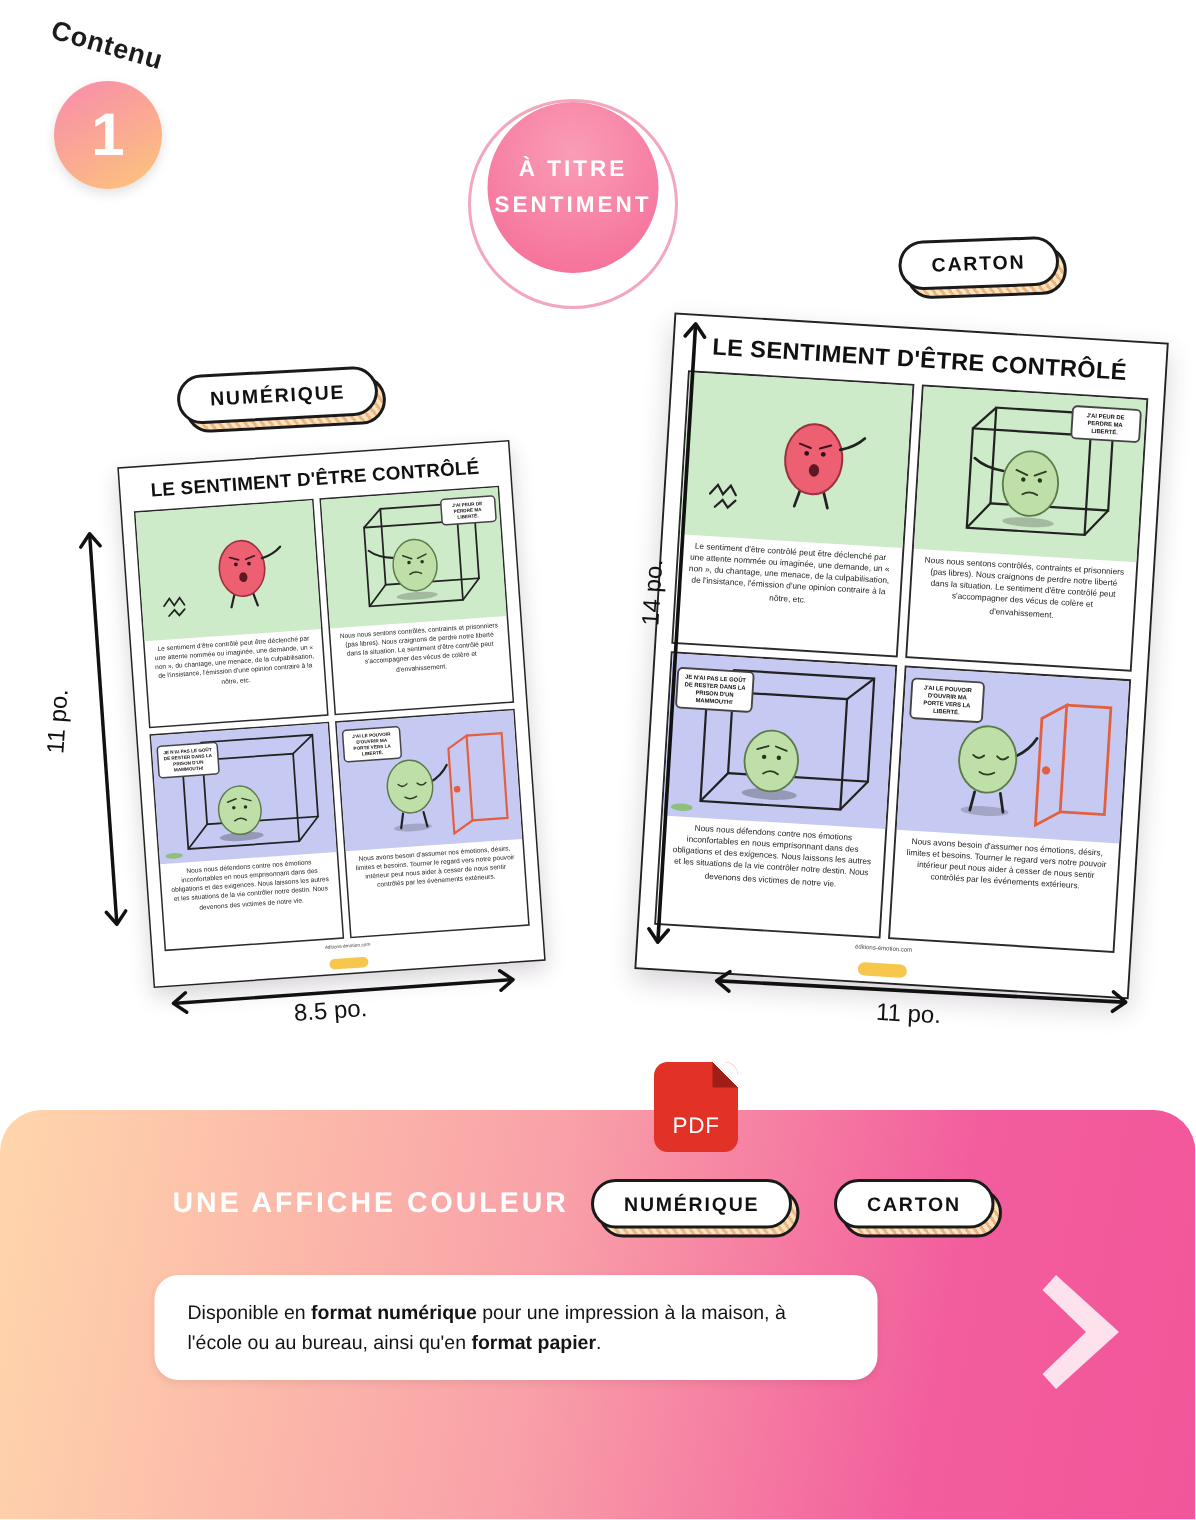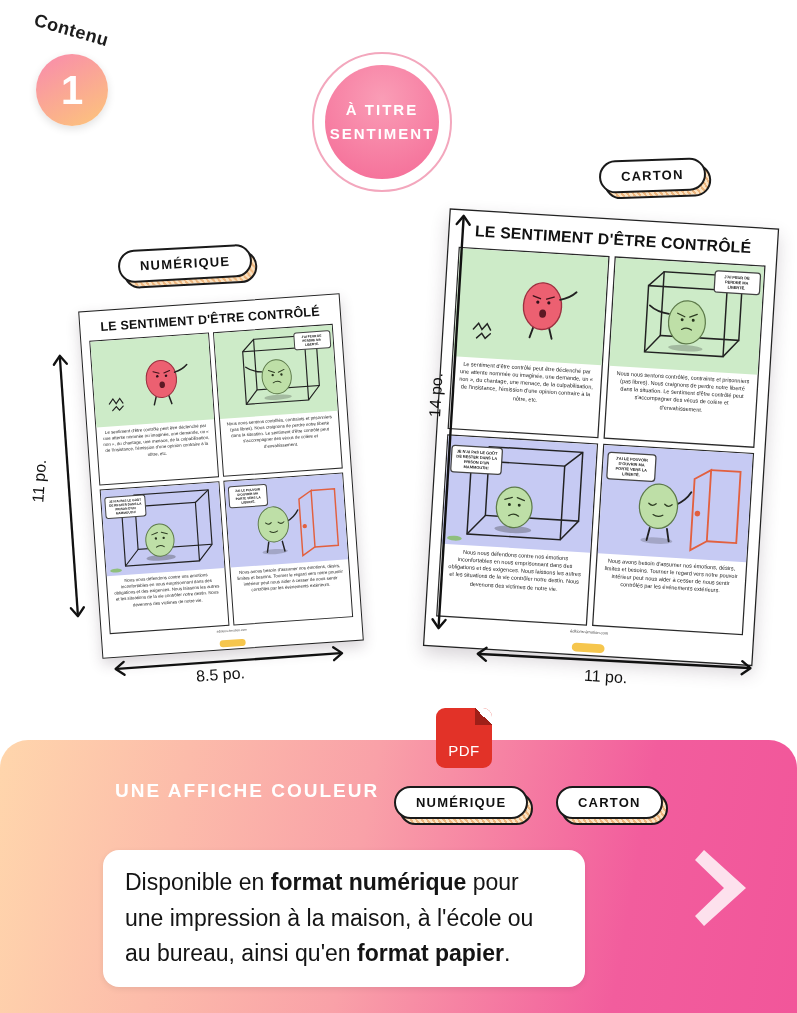--- a/index.html
+++ b/index.html
@@ -6,22 +6,22 @@
   body { font-family:"Liberation Sans", sans-serif; }
   .page { position:relative; width:797px; height:1013px; background:#fff; overflow:hidden; }
 
   
   .contenu { position:absolute; left:33px; top:20px; font-size:18px; font-weight:600; color:#1c1c1c; transform:rotate(16deg); letter-spacing:.5px; }
   .step-badge { position:absolute; left:36px; top:54px; width:72px; height:72px; border-radius:50%;
     background:linear-gradient(150deg,#f993a6 15%,#fcc07f 90%); display:flex; align-items:center; justify-content:center;
     box-shadow:0 3px 8px rgba(0,0,0,.12); }
   .step-badge span { color:#fff; font-size:40px; font-weight:700; line-height:1; }
 
-  .indicatif { position:absolute; left:312px; top:52px; width:136px; height:136px; border-radius:50%;
-    border:2px solid #f3a7bd; display:flex; align-items:center; justify-content:center; }
+  .indicatif { position:absolute; left:312px; top:66px; width:136px; height:136px; border-radius:50%;
+    border:2px solid #f3a7bd; display:flex; justify-content:center; }
   .indicatif-inner { width:114px; height:114px; border-radius:50%;
     background:radial-gradient(circle at 50% 30%, #fa9db6 0%, #f5719a 85%);
     display:flex; flex-direction:column; align-items:center; justify-content:center; }
   .indicatif-inner div { color:#fff; font-weight:800; font-size:15px; letter-spacing:2px; line-height:1.6; }
 
   
   .sticker-rot { position:absolute; }
   .sticker-depth { position:absolute; inset:0; transform:translate(5px,6px); border-radius:999px;
     background:repeating-linear-gradient(55deg,#edb57e 0 2px,#fbe3c2 2px 4.5px); border:2px solid #1a1a1a; }
   .sticker { position:relative; display:inline-block; background:#fff; border:2px solid #1a1a1a; border-radius:999px;
@@ -61,25 +61,25 @@
   .dim-h-large { left:474px; top:650px; transform:rotate(3deg); }
   .dim-label { position:absolute; font-size:16px; color:#111; white-space:nowrap; }
   .lbl-h-small { left:18px; top:472px; transform:rotate(-86deg); }
   .lbl-w-small { left:196px; top:666px; transform:rotate(-4deg); }
   .lbl-h-large { left:414px; top:386px; transform:rotate(-86.5deg); }
   .lbl-w-large { left:584px; top:668px; transform:rotate(3deg); }
 
   
   .bottom-panel { position:absolute; left:0; top:740px; width:797px; height:273px; border-radius:28px 28px 0 0;
     background:linear-gradient(100deg,#ffd6ac 0%,#f9a1a8 45%,#f25d9d 78%,#f2569a 100%); }
-  .panel-heading { position:absolute; left:115px; top:40px; color:#fff; font-weight:800; font-size:19px; letter-spacing:2px; }
+  .panel-heading { position:absolute; left:115px; top:52px; color:#fff; font-weight:800; font-size:19px; letter-spacing:2px; }
   .pill-numerique-wrap { left:394px; top:46px; }
   .pill-carton-wrap { left:556px; top:46px; }
   .desc-card { position:absolute; left:103px; top:110px; width:482px; box-sizing:border-box; background:#fff;
-    border-radius:16px; padding:15px 22px; font-size:23px; line-height:1.55; color:#141414; box-shadow:0 2px 6px rgba(0,0,0,.08); }
+    border-radius:16px; padding:15px 22px; font-size:13px; line-height:1.55; color:#141414; box-shadow:0 2px 6px rgba(0,0,0,.08); }
   .desc-card strong { font-weight:700; }
   .chevron { position:absolute; left:694px; top:106px; }
 
   
   .pdf-icon { position:absolute; left:436px; top:708px; width:56px; height:60px; background:#e23228; border-radius:9px;
     display:flex; align-items:flex-end; justify-content:center; padding-bottom:9px; box-sizing:border-box; cursor:pointer; }
   .pdf-fold { position:absolute; top:0; right:0; width:17px; height:17px; border-radius:0 9px 0 0;
     background:linear-gradient(225deg,#ffffff 0 50%, #9f1f18 50% 100%); }
   .pdf-label { color:#fff; font-weight:400; font-size:15px; letter-spacing:.5px; }
 </style>

